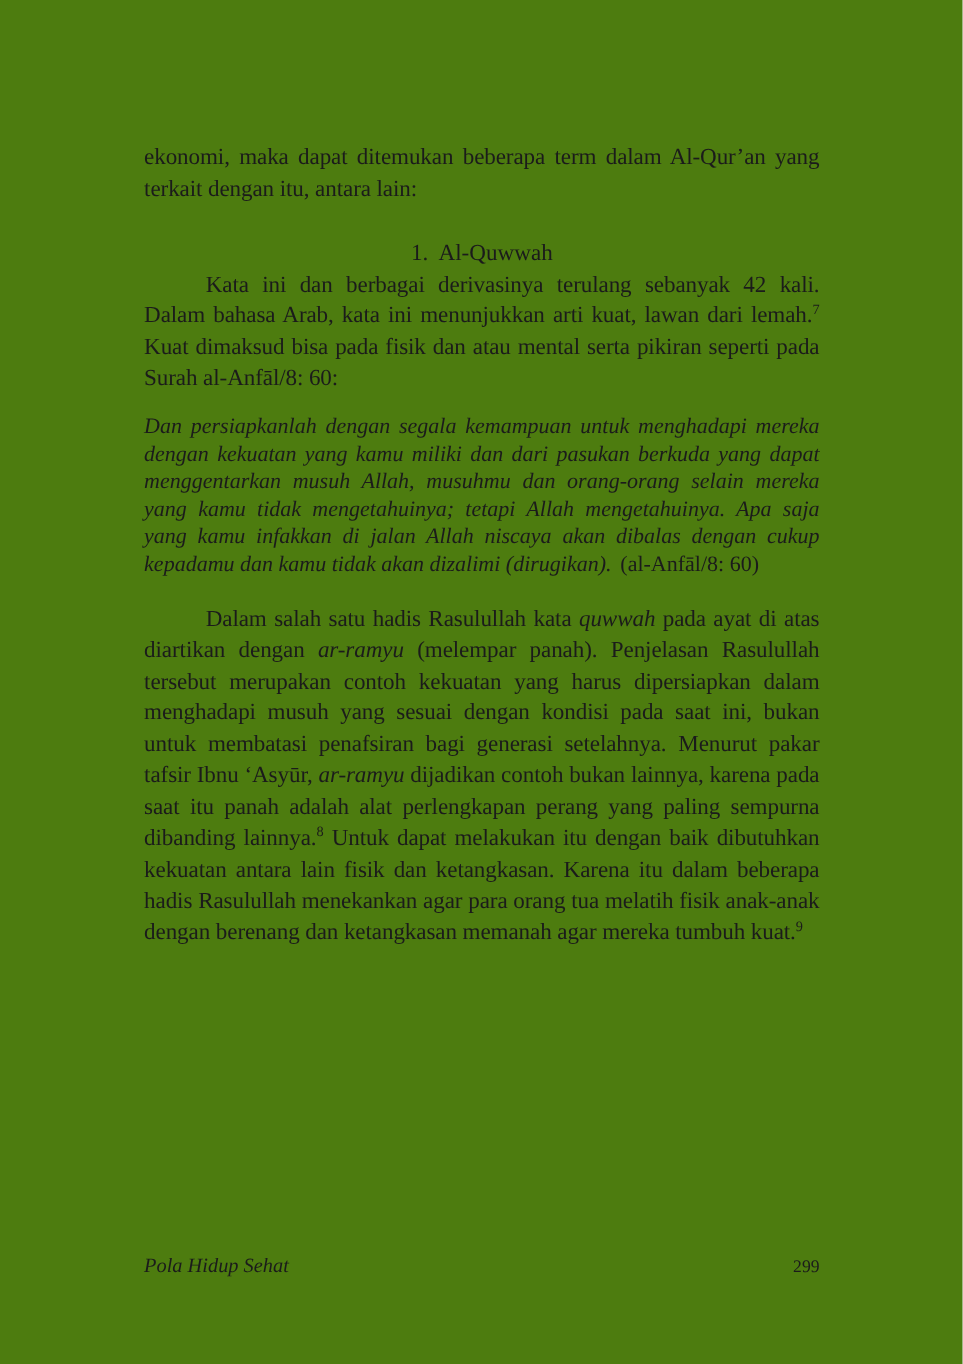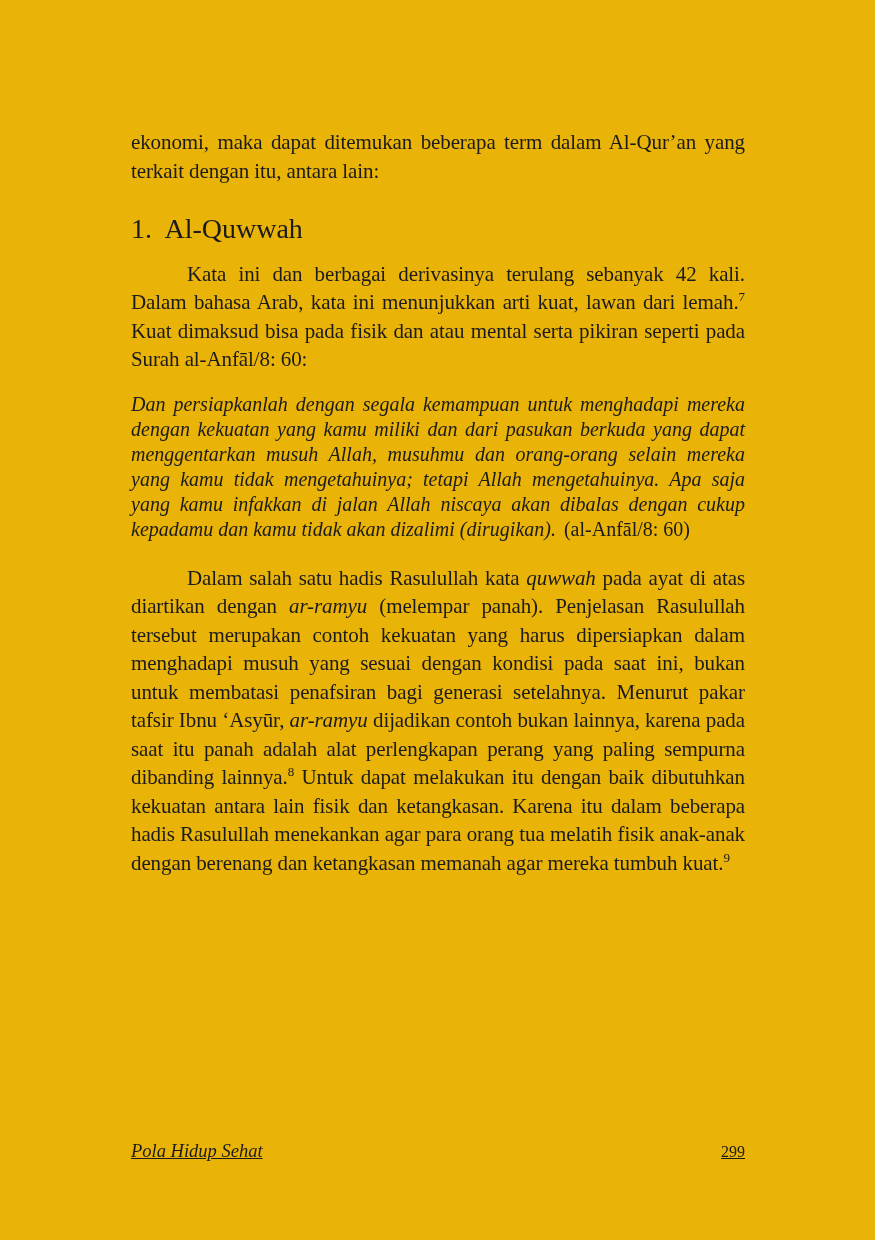--- a/index.html
+++ b/index.html
@@ -2,41 +2,42 @@
 <html><head>
 <meta charset="utf-8">
 <style>
   * { margin: 0; padding: 0; box-sizing: border-box; }
   html, body { background: #e9e9e9; }
   .page {
     position: relative;
     width: 875px;
     height: 1240px;
     margin: 0 auto;
-    background: #eab308;
+    background: #4d7c0f;
     color: #1b1b1b;
     font-family: "Liberation Serif", serif;
     overflow: hidden;
   }
   .content {
     padding: 128px 130px 0 131px;
   }
   .body-text {
     font-size: 21px;
     line-height: 28.5px;
     text-align: justify;
     letter-spacing: -0.1px;
   }
   .intro { margin-bottom: 30px; }
   .heading {
-    font-size: 28px;
+    font-size: 21px;
     line-height: 28.5px;
     font-weight: normal;
     white-space: pre;
-    margin-bottom: 16px;
+    margin-bottom: 0;
+    text-align: center;
   }
   .indent { text-indent: 56px; }
   sup.fn {
     font-size: 0.62em;
     vertical-align: super;
     line-height: 0;
   }
   .it { font-style: italic; }
   .arabic-block {
     direction: rtl;
@@ -60,21 +61,20 @@
     white-space: nowrap;
   }
   .footer {
     position: absolute;
     left: 131px;
     right: 130px;
     top: 1141px;
     display: flex;
     justify-content: space-between;
     align-items: baseline;
-    text-decoration: underline;
   }
   .running-title {
     font-style: italic;
     font-size: 18.5px;
   }
   .page-number { font-size: 16px; margin-left: 22px; }
 </style>
 </head>
 <body>
 

